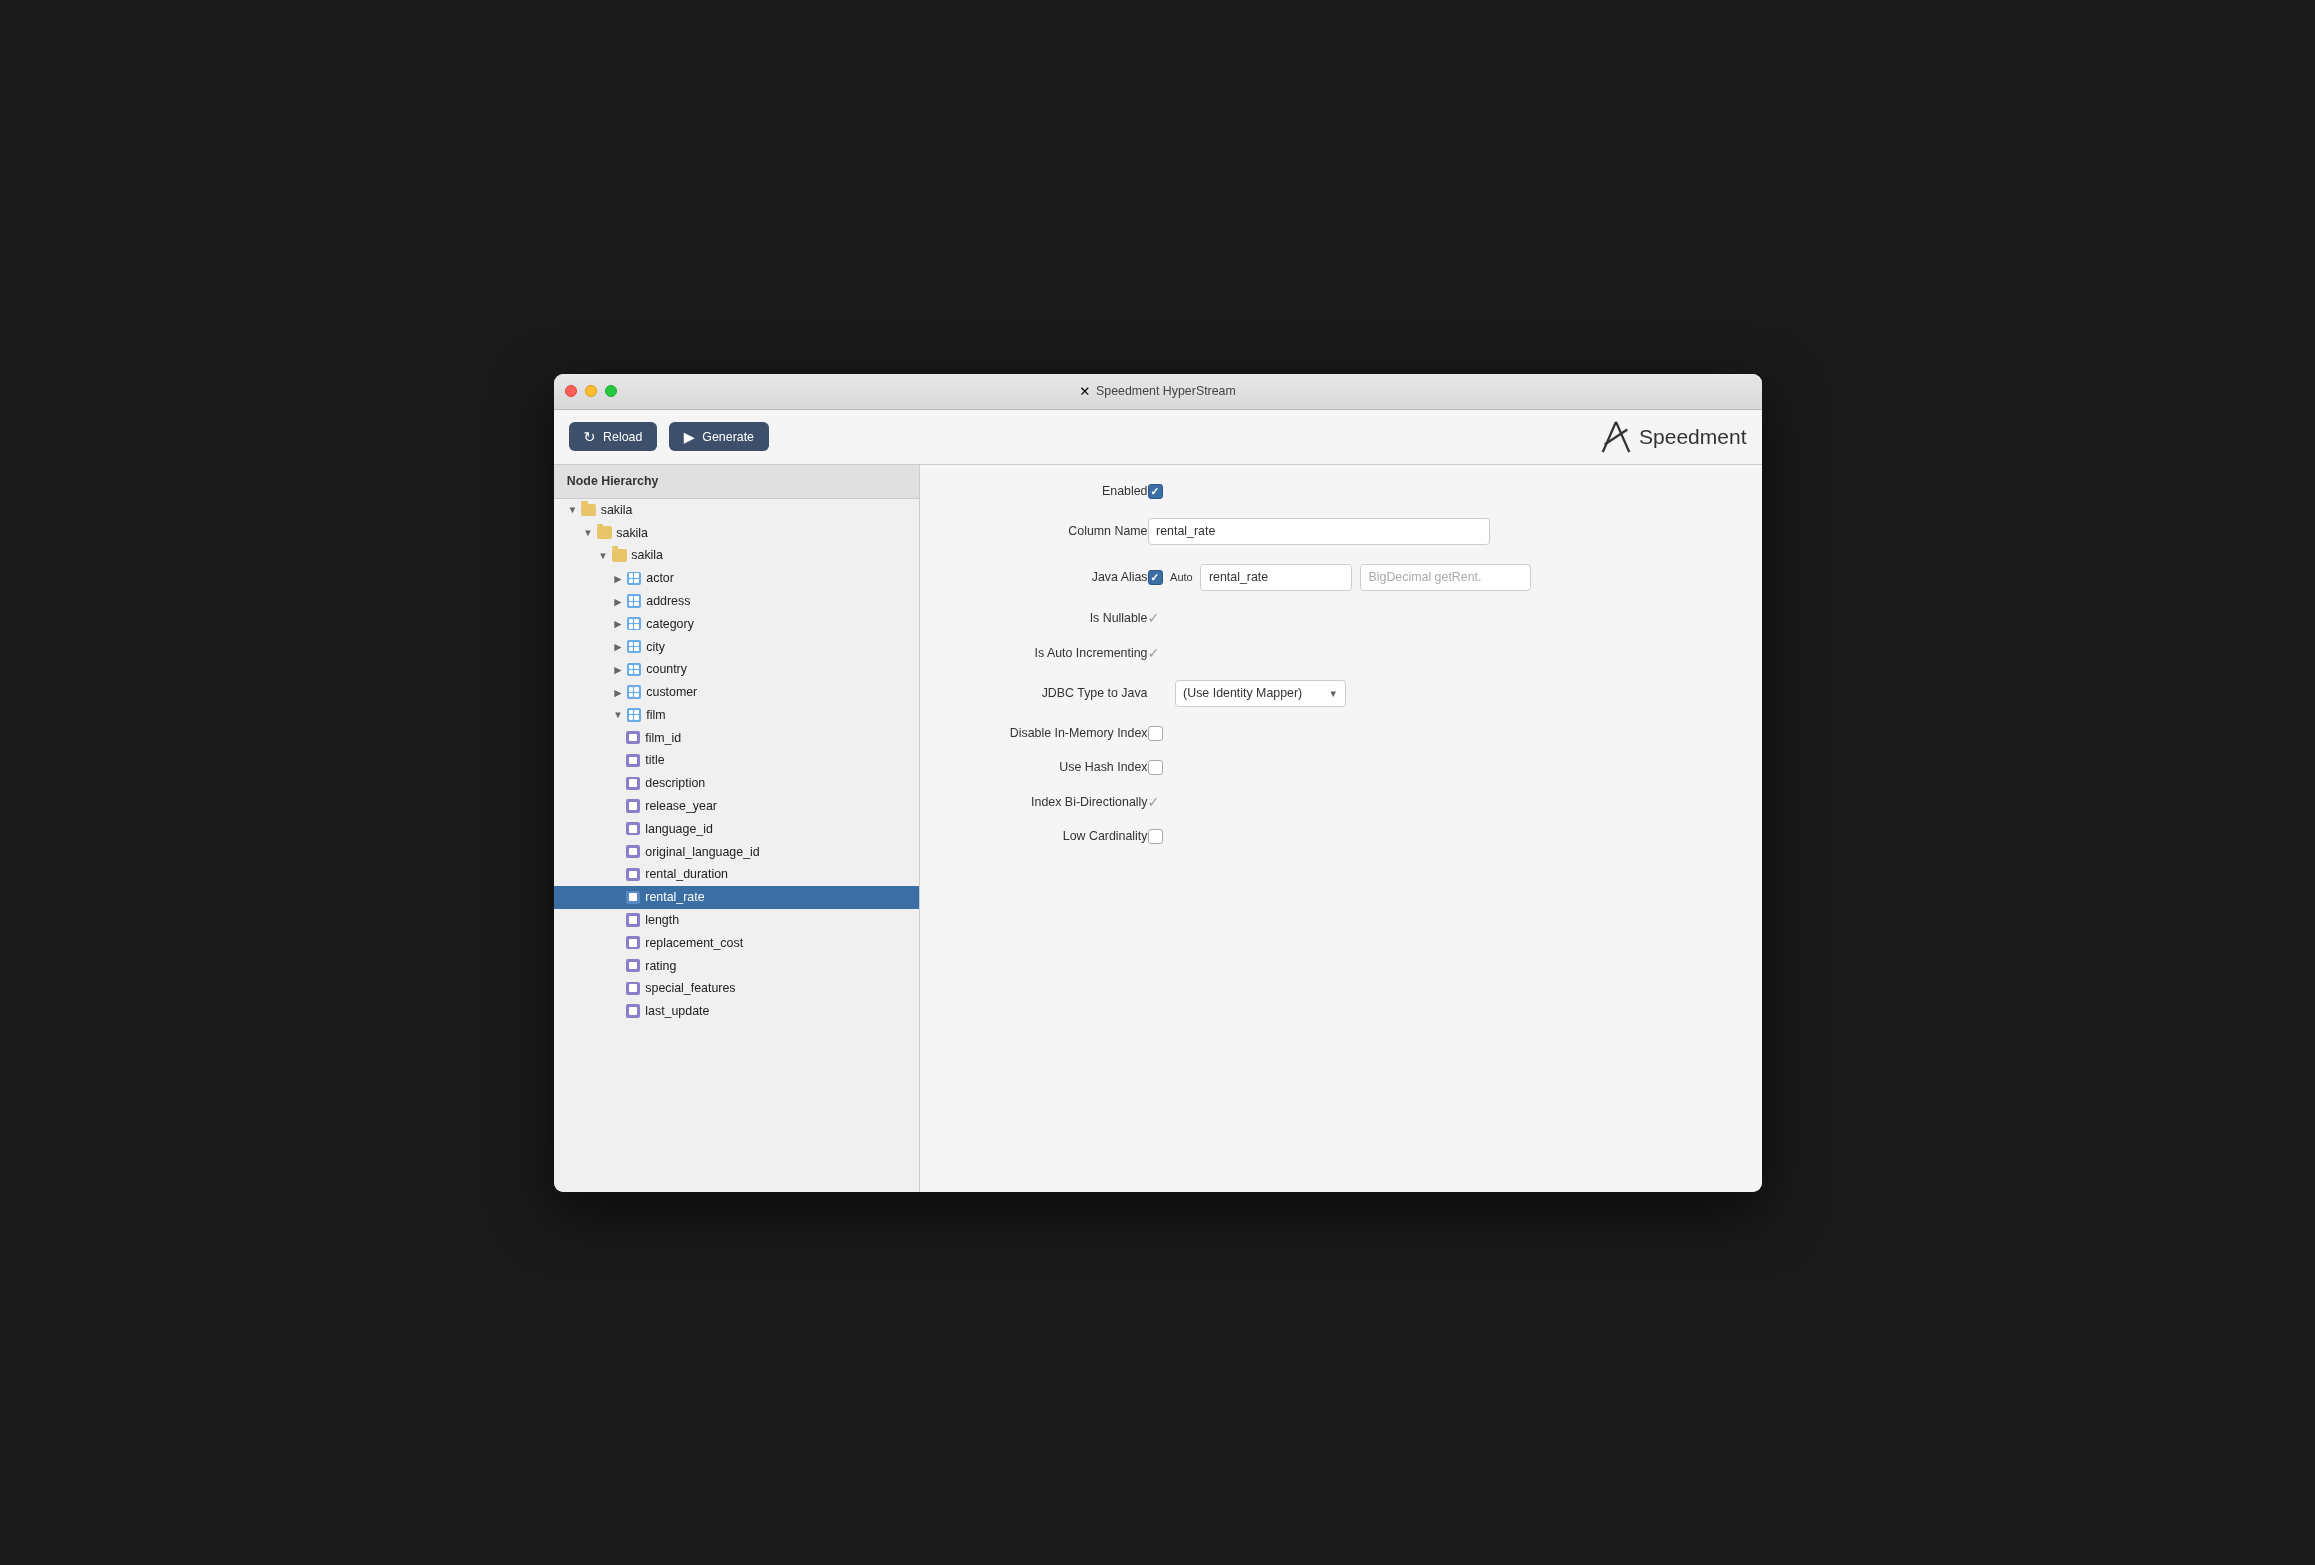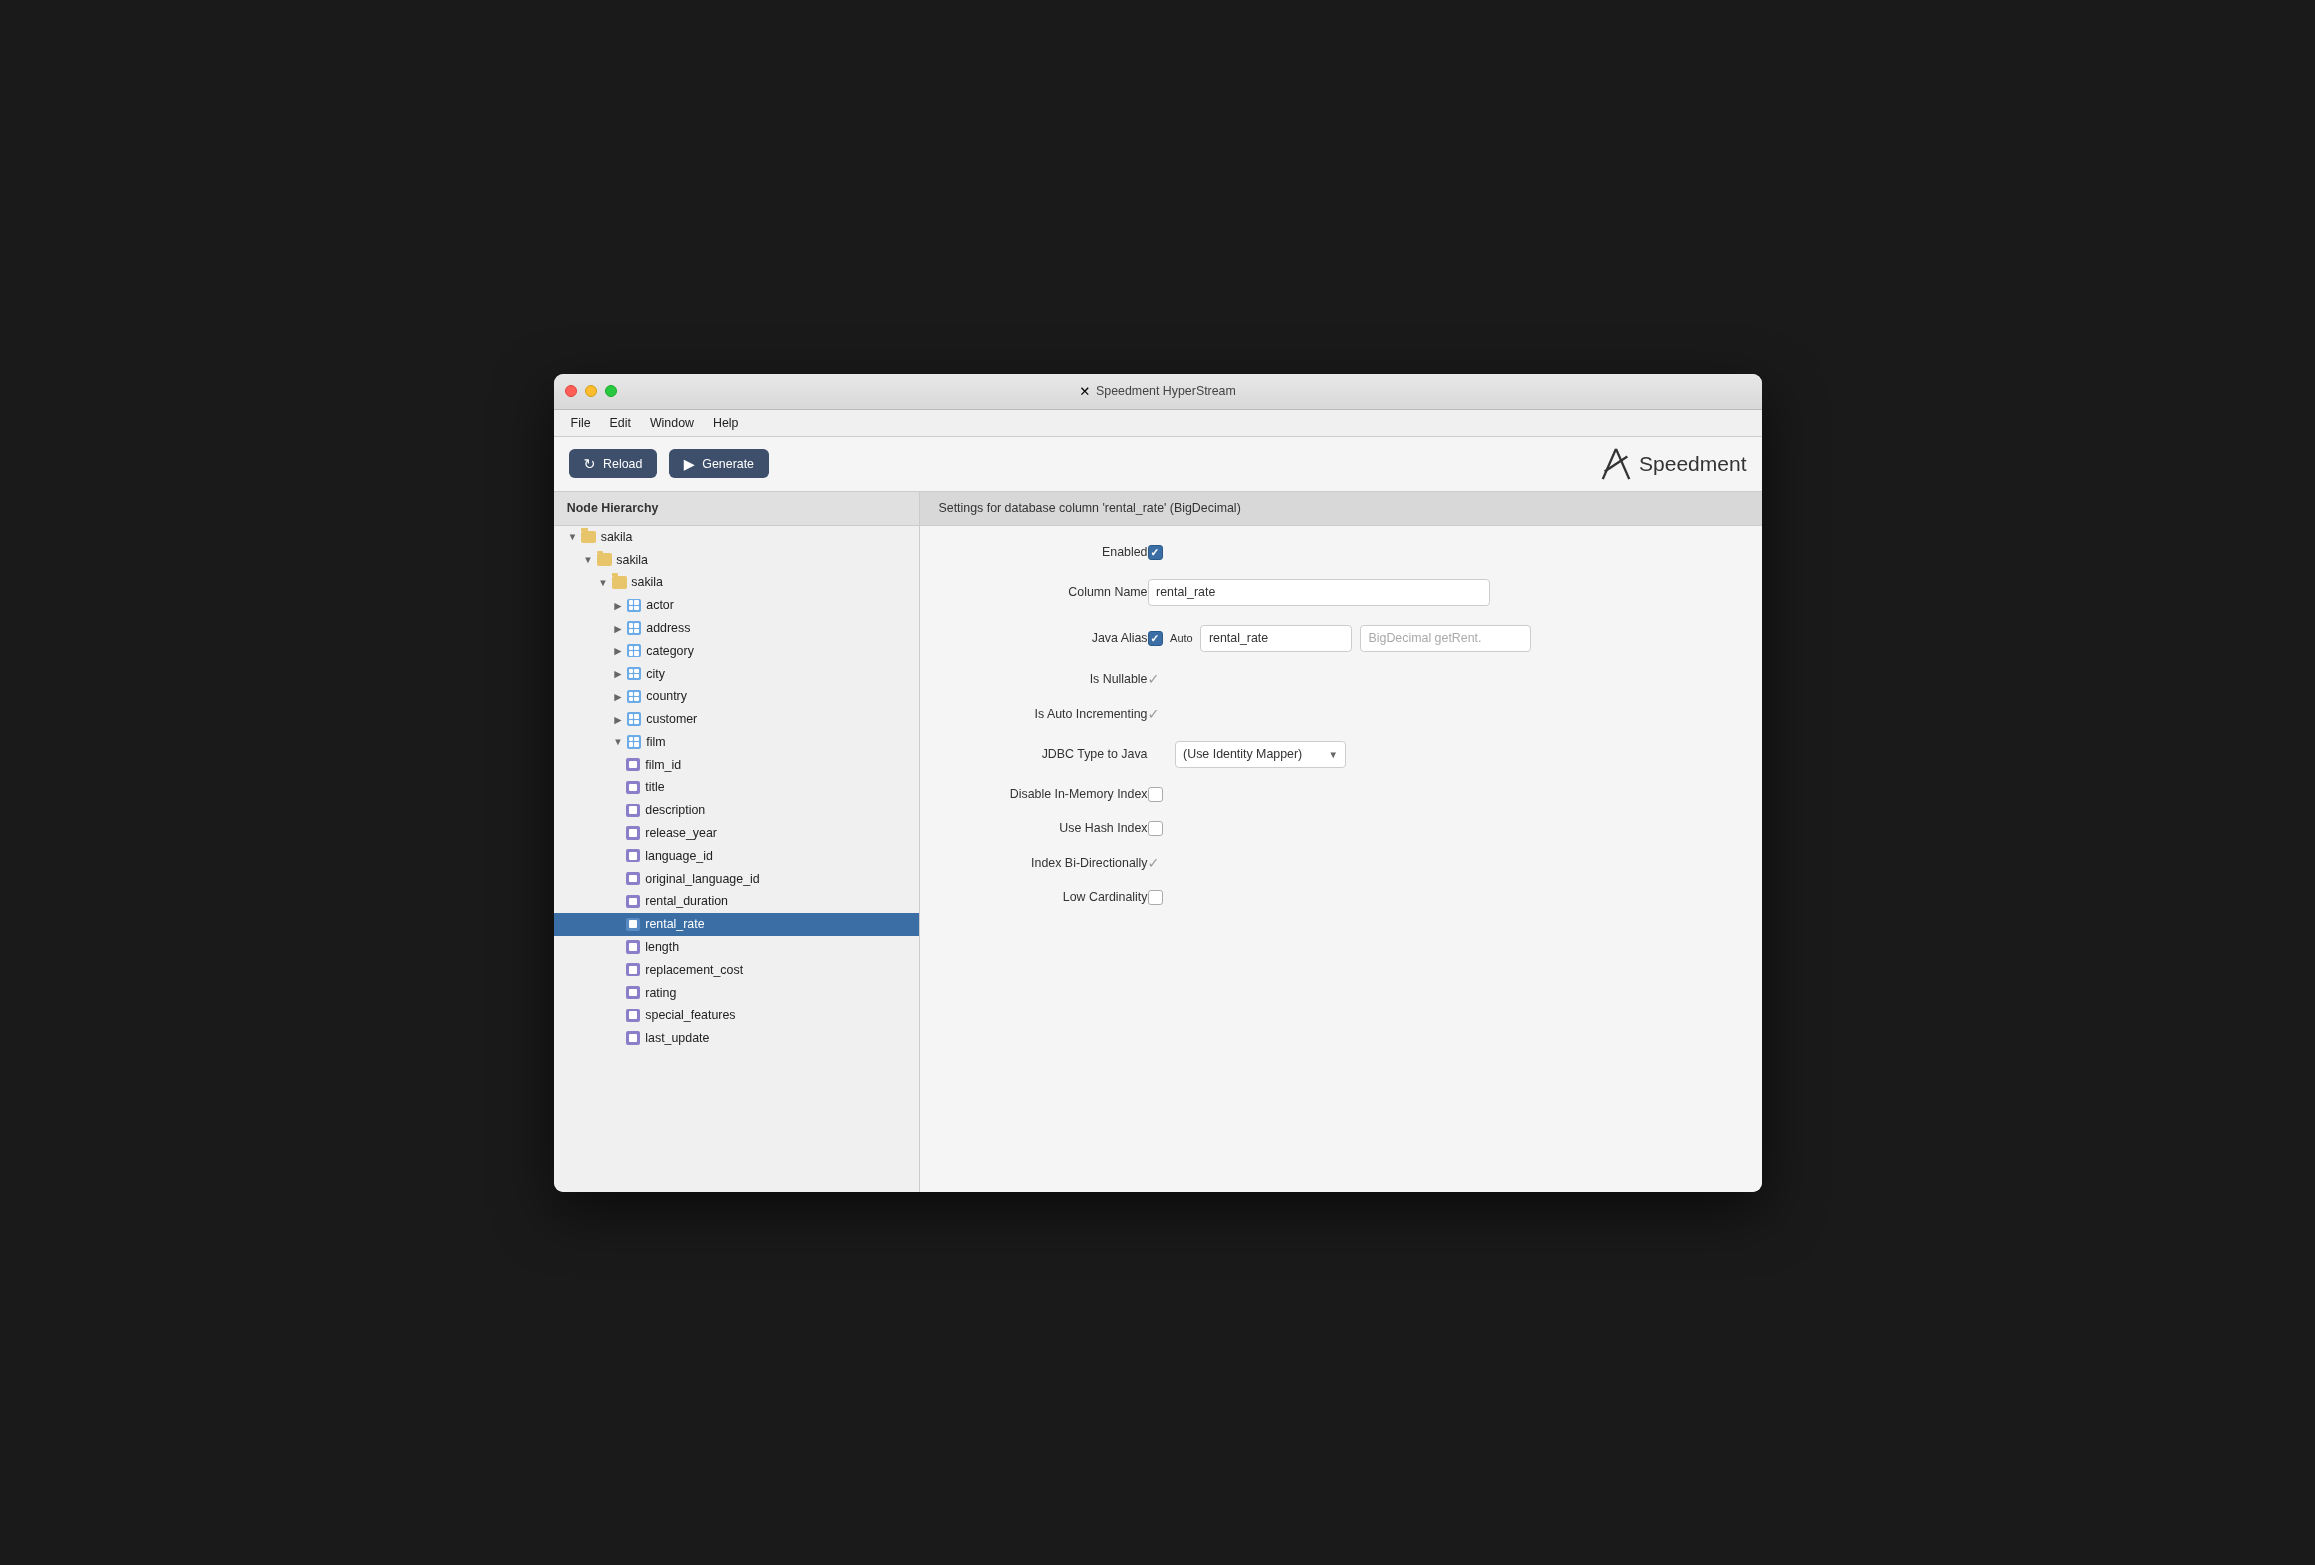--- a/index.html
+++ b/index.html
@@ -323,26 +323,20 @@
   <div class="title-bar">
     <div class="traffic-lights">
       <div class="traffic-light close"></div>
       <div class="traffic-light minimize"></div>
       <div class="traffic-light maximize"></div>
     </div>
     <span class="title-icon">✕</span>
     <span class="title-text">Speedment HyperStream</span>
   </div>
 
-  <div class="menu-bar">
-    <div class="menu-item">File</div>
-    <div class="menu-item">Edit</div>
-    <div class="menu-item">Window</div>
-    <div class="menu-item">Help</div>
-  </div>
 
   <div class="toolbar">
     <button class="toolbar-btn btn-reload">
       <span class="btn-icon">↻</span>
       <span>Reload</span>
     </button>
     <button class="toolbar-btn btn-generate">
       <span class="btn-icon">▶</span>
       <span>Generate</span>
     </button>
@@ -605,21 +599,20 @@
                 <div class="icon-column-inner"></div>
               </div>
           </span>
           <span class="item-label">last_update</span>
         </div>
 
       </div>
     </div>
 
     <div class="detail-panel">
-      <div class="detail-header">Settings for database column 'rental_rate' (BigDecimal)</div>
       <div class="detail-body">
 
         <div class="form-row">
           <span class="form-label">Enabled</span>
           <div class="form-control">
             <div class="checkbox">
               <span class="checkbox-check">✓</span>
             </div>
           </div>
         </div>

